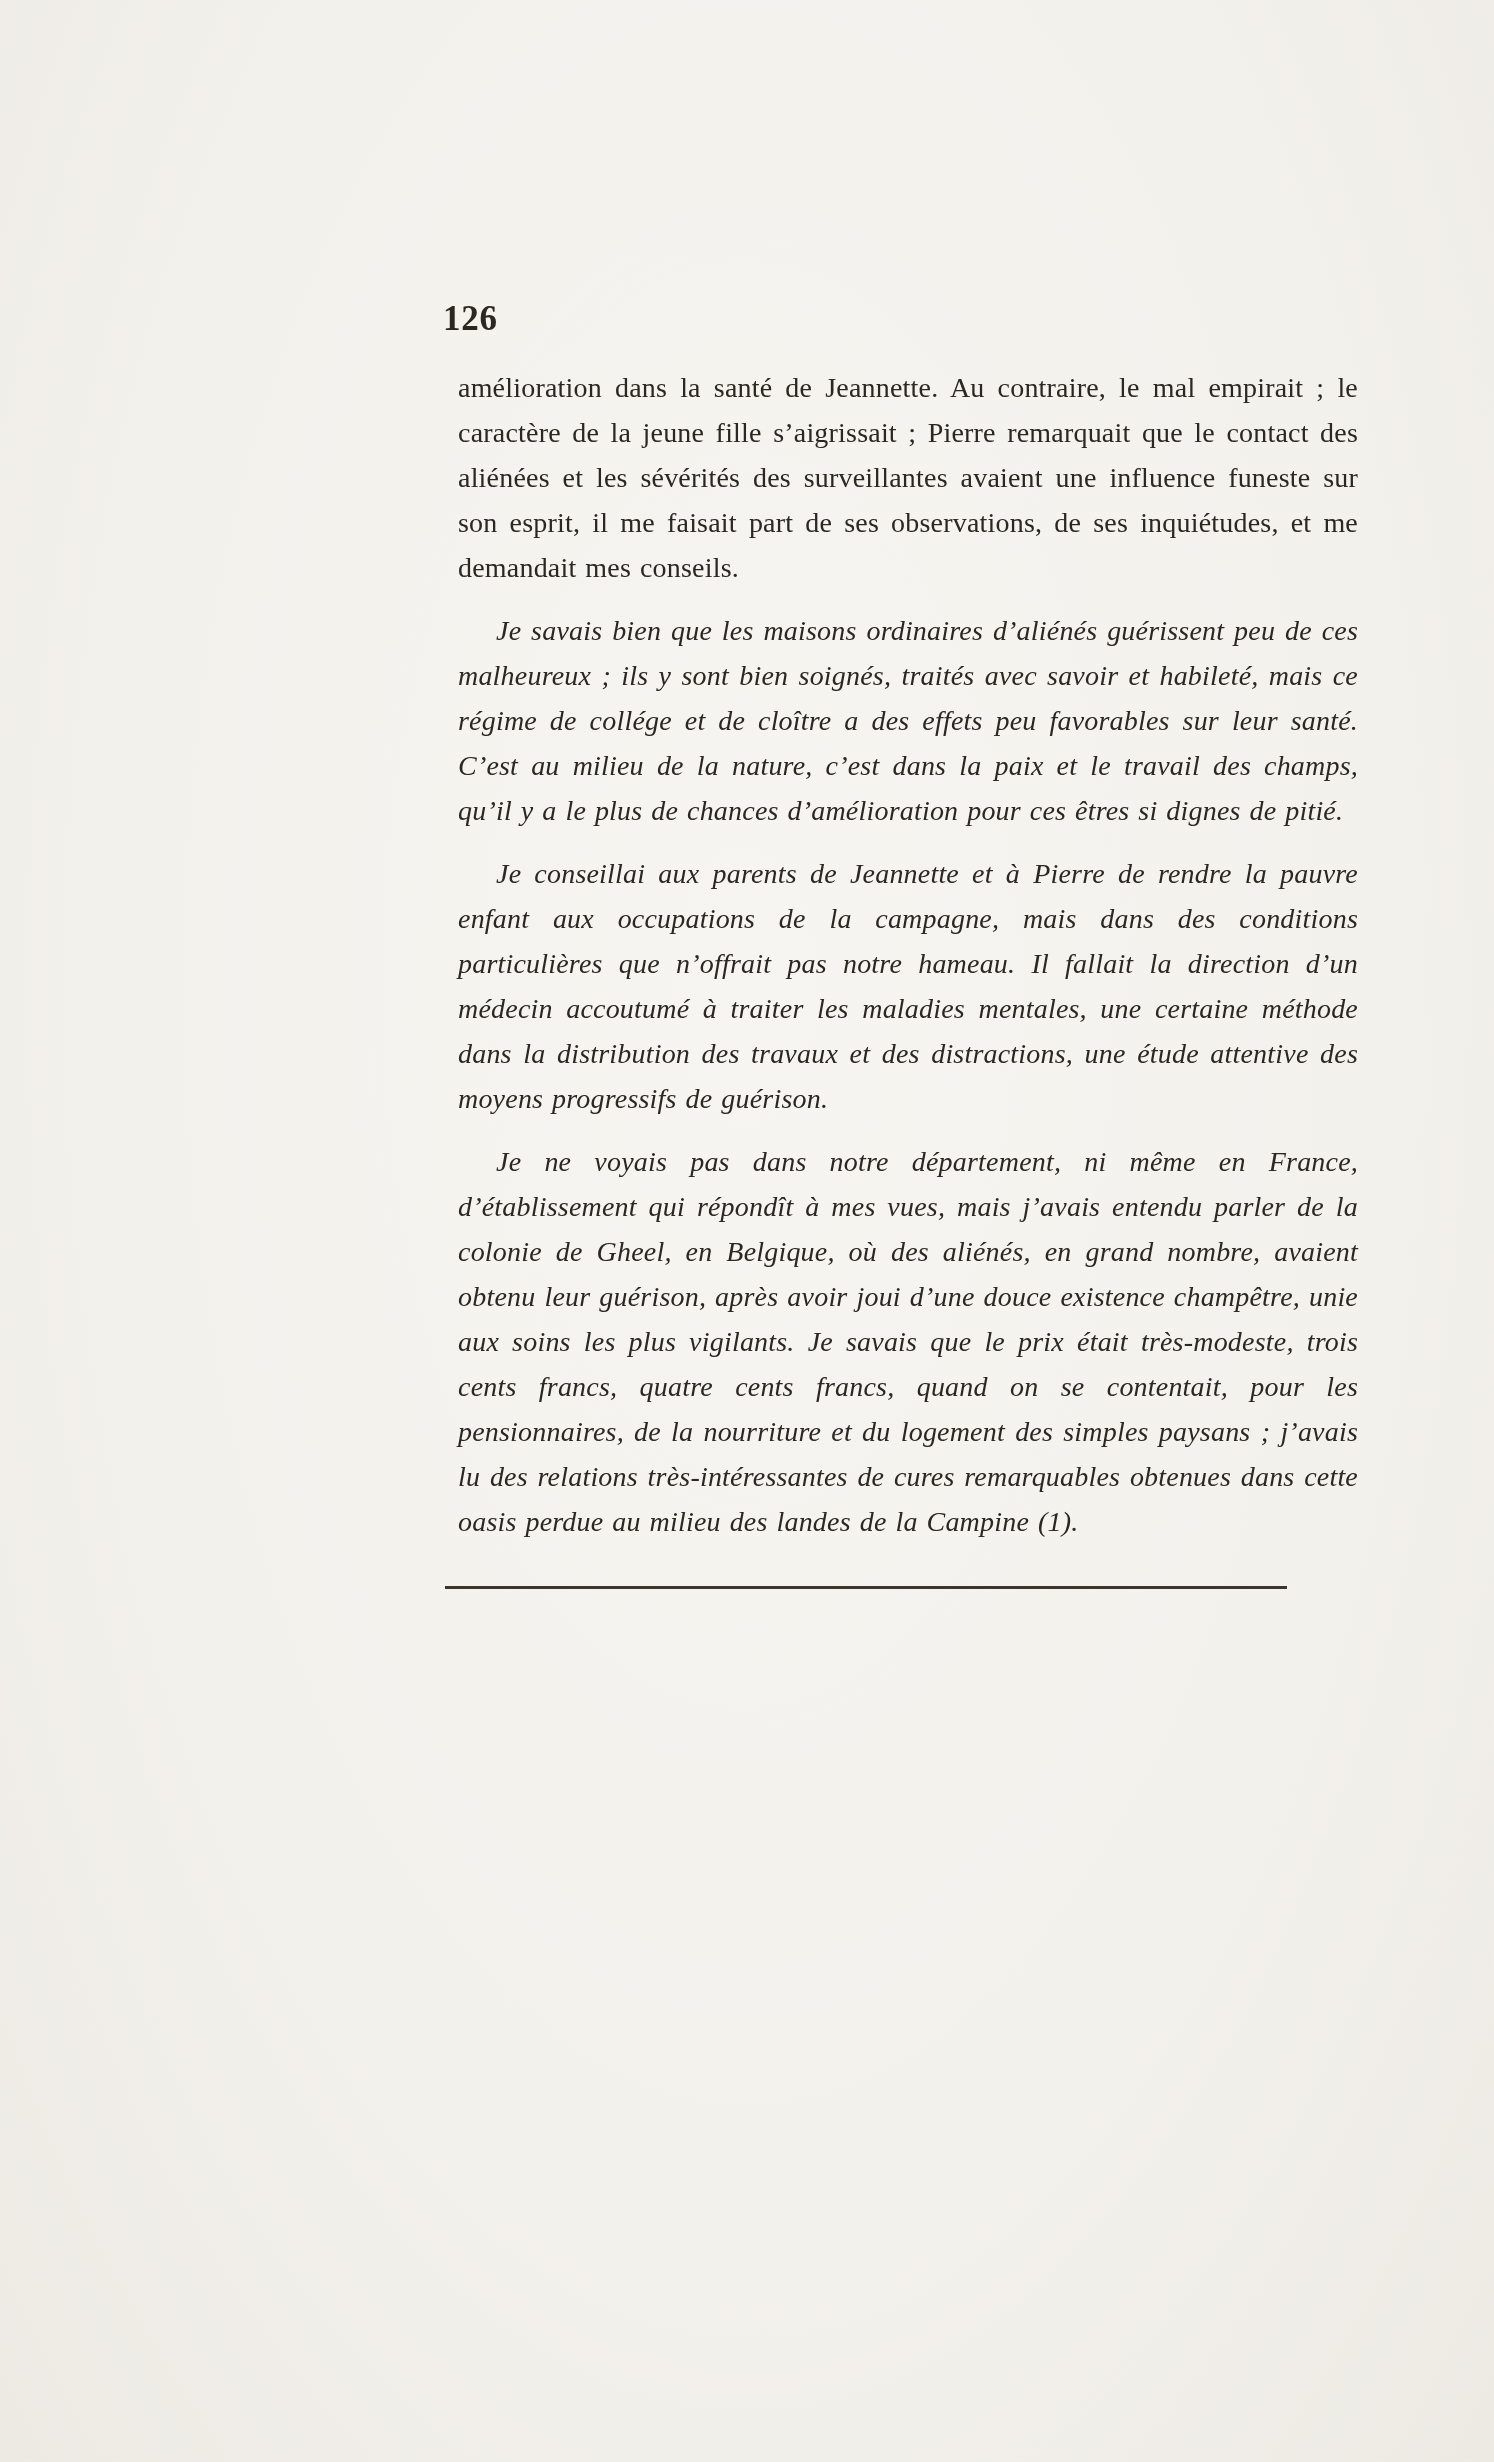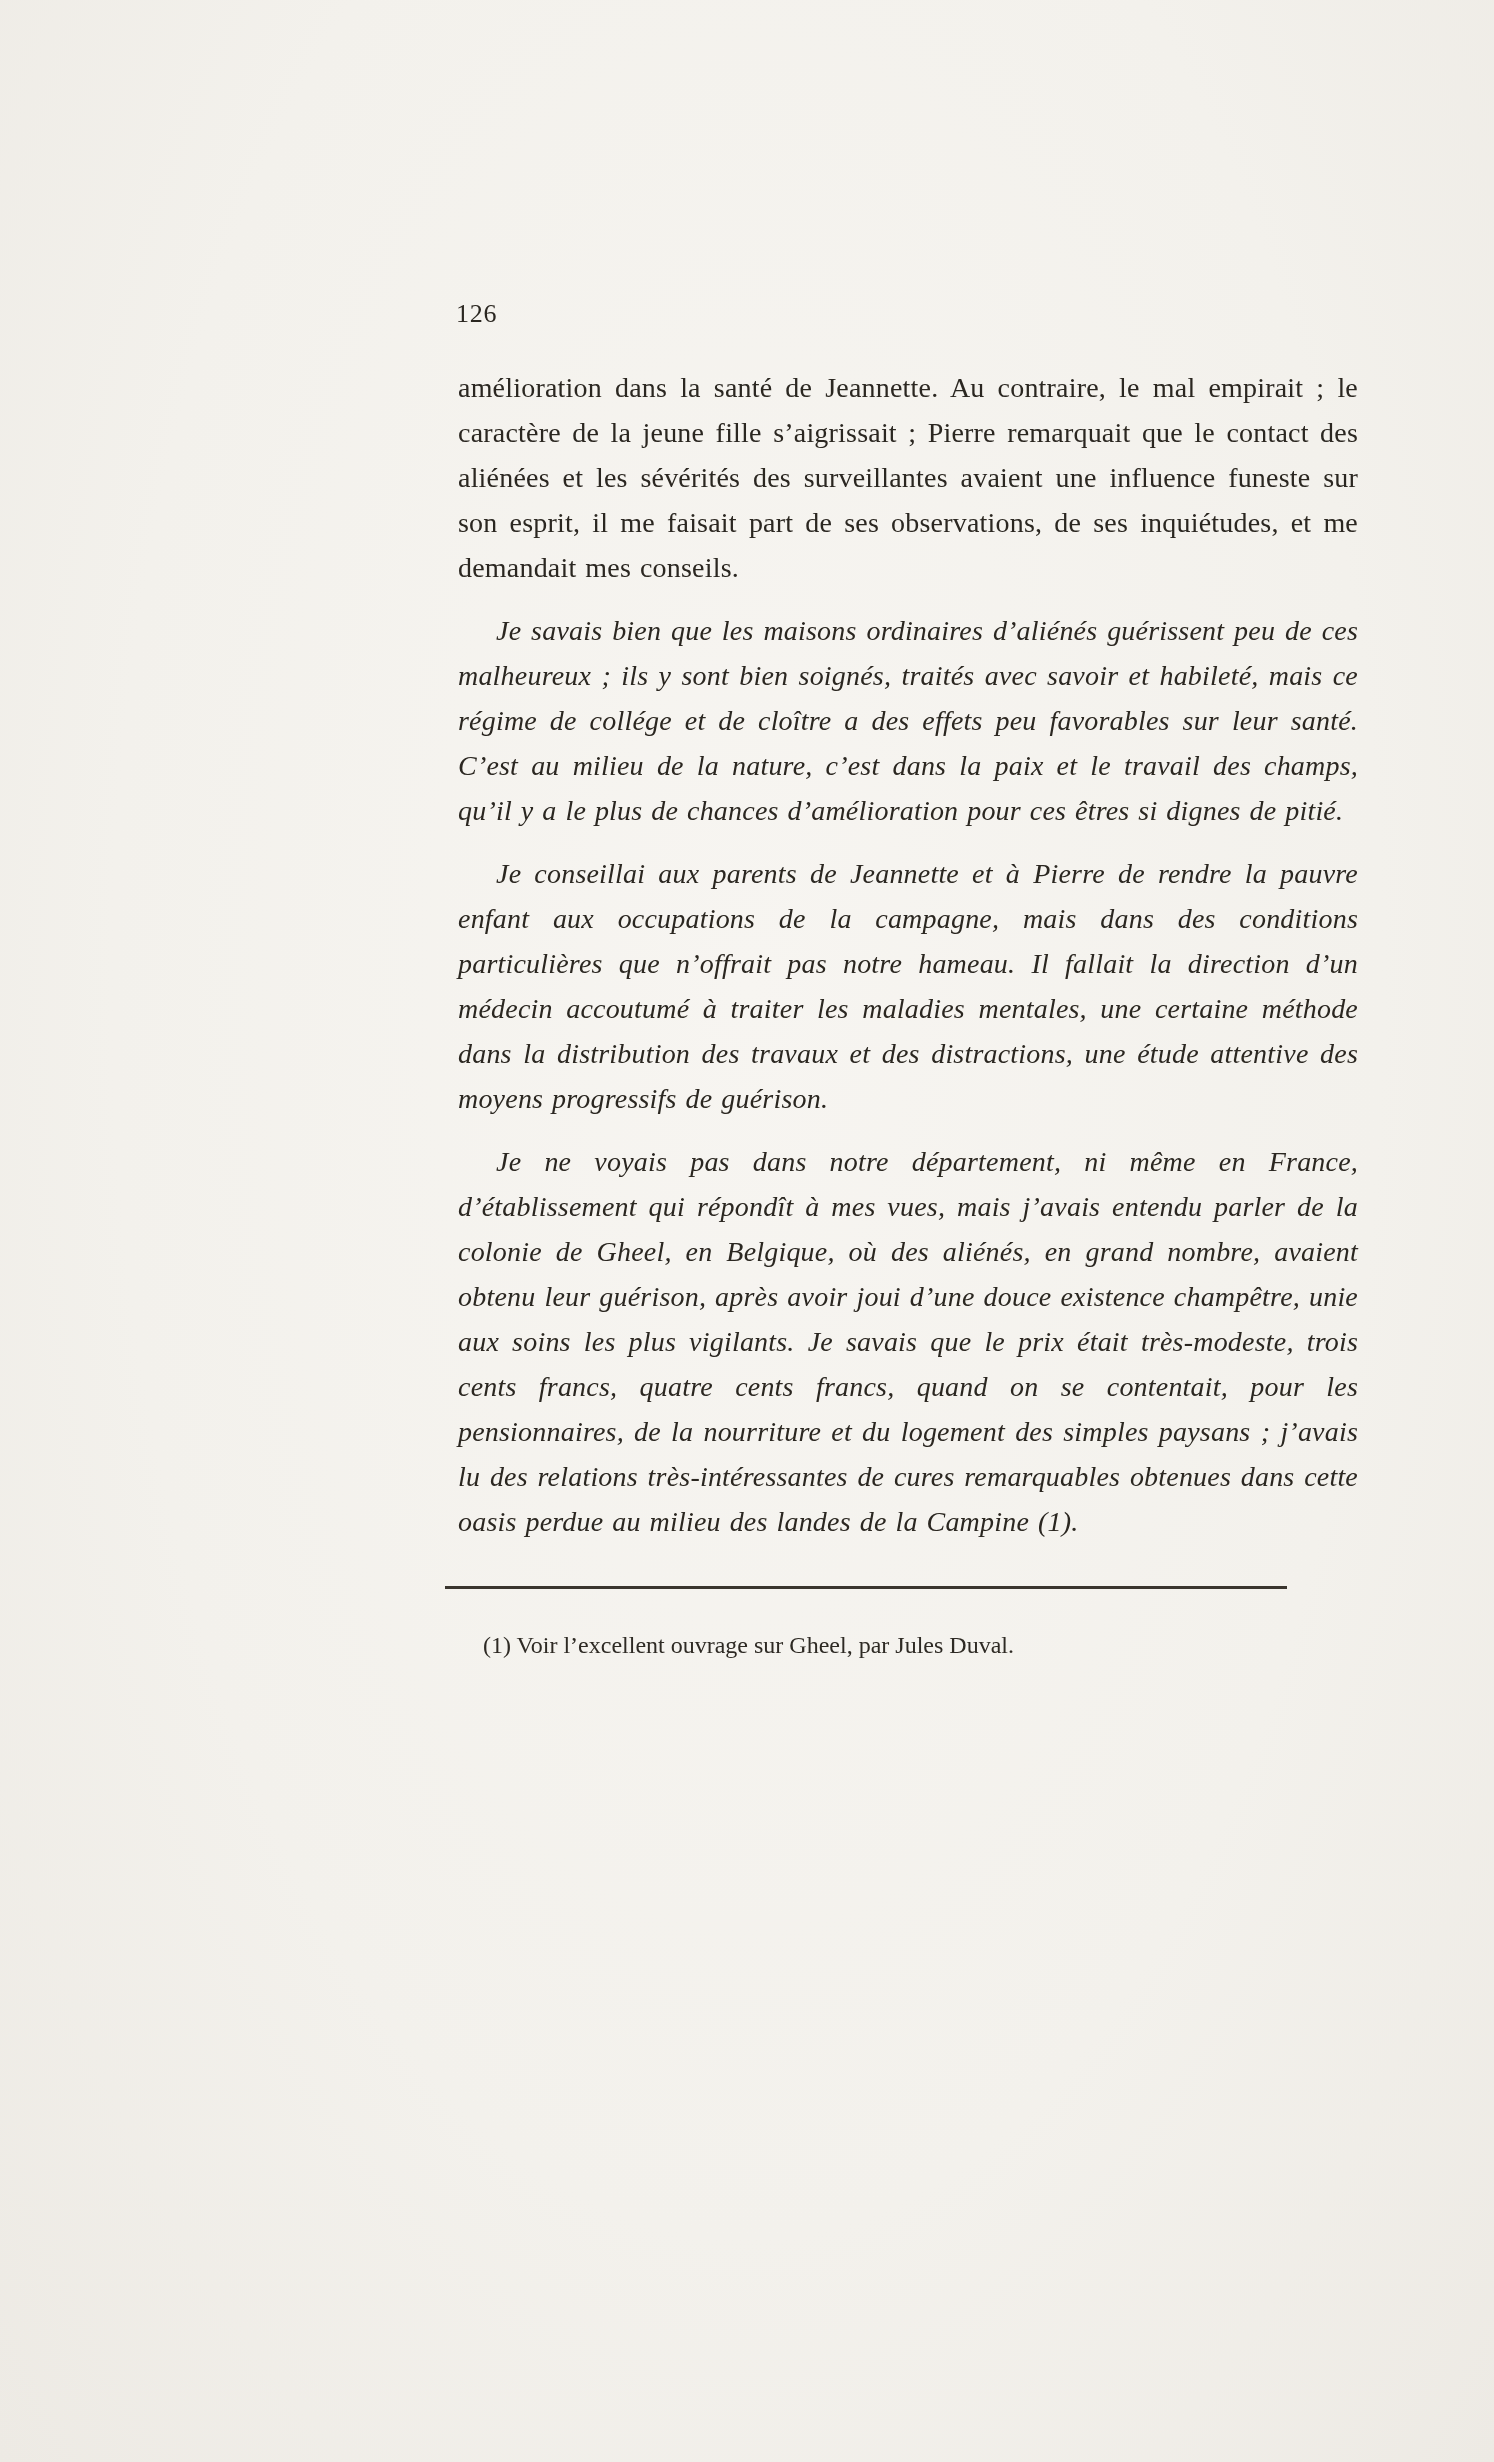--- a/index.html
+++ b/index.html
@@ -24,24 +24,25 @@
     top: 299px;
     width: 936px;
   }
   .running-head {
     position: relative;
     height: 48px;
     margin-bottom: 11.7px;
   }
   .page-number {
     position: absolute;
-    left: 16px;
+    left: 3px;
     top: 0;
-    font-size: 26px;
+    font-size: 35px;
     letter-spacing: 0.8px;
+    font-weight: bold;
   }
   .running-title {
     position: absolute;
     left: 0;
     right: 0;
     top: 3.3px;
     text-align: center;
     font-size: 22px;
     letter-spacing: 2.5px;
     word-spacing: 10px;
@@ -86,17 +87,16 @@
 
     <div class="body-text">
       <p>amélioration dans la santé de Jeannette. Au contraire, le mal empirait ; le caractère de la jeune fille s’aigrissait ; Pierre remarquait que le contact des aliénées et les sévérités des surveillantes avaient une influence funeste sur son esprit, il me faisait part de ses observations, de ses inquiétudes, et me demandait mes conseils.</p>
       <p class="indent">Je savais bien que les maisons ordinaires d’aliénés guérissent peu de ces malheureux ; ils y sont bien soignés, traités avec savoir et habileté, mais ce régime de collége et de cloître a des effets peu favorables sur leur santé. C’est au milieu de la nature, c’est dans la paix et le travail des champs, qu’il y a le plus de chances d’amélioration pour ces êtres si dignes de pitié.</p>
       <p class="indent">Je conseillai aux parents de Jeannette et à Pierre de rendre la pauvre enfant aux occupations de la campagne, mais dans des conditions particulières que n’offrait pas notre hameau. Il fallait la direction d’un médecin accoutumé à traiter les maladies mentales, une certaine méthode dans la distribution des travaux et des distractions, une étude attentive des moyens progressifs de guérison.</p>
       <p class="indent">Je ne voyais pas dans notre département, ni même en France, d’établissement qui répondît à mes vues, mais j’avais entendu parler de la colonie de Gheel, en Belgique, où des aliénés, en grand nombre, avaient obtenu leur guérison, après avoir joui d’une douce existence champêtre, unie aux soins les plus vigilants. Je savais que le prix était très-modeste, trois cents francs, quatre cents francs, quand on se contentait, pour les pensionnaires, de la nourriture et du logement des simples paysans ; j’avais lu des relations très-intéressantes de cures remarquables obtenues dans cette oasis perdue au milieu des landes de la Campine (1).</p>
     </div>
 
     <hr class="footnote-rule">
 
-    <div class="footnote">(1) Voir l’excellent ouvrage sur Gheel, par Jules Duval.</div>
 
   </div>
 </div>
 
 
 </body></html>

